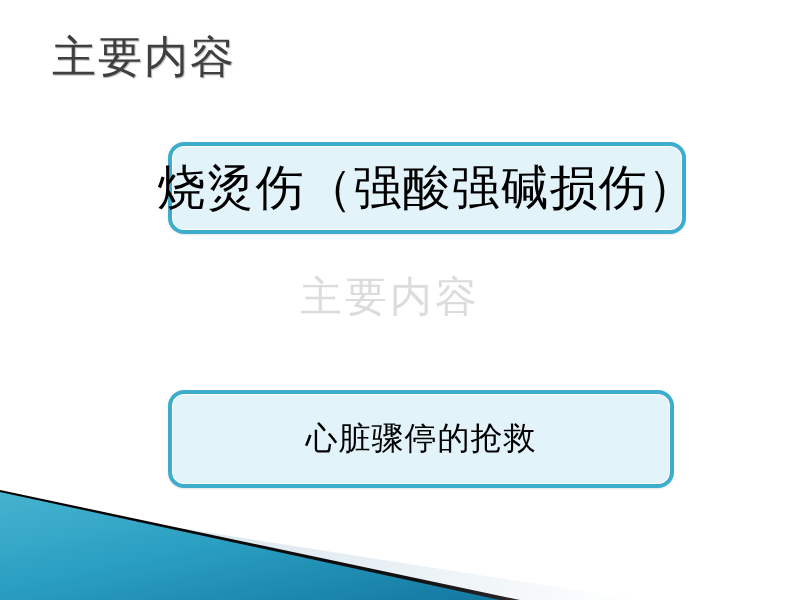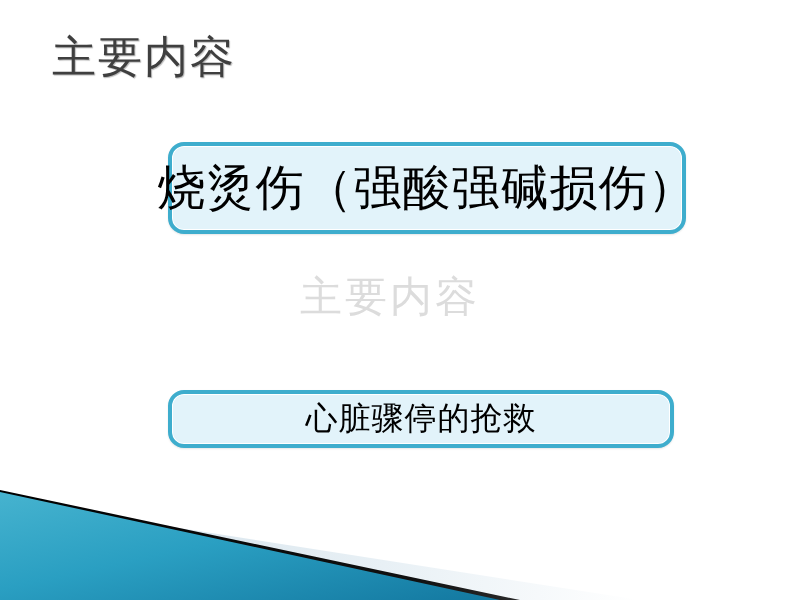--- a/index.html
+++ b/index.html
@@ -79,21 +79,21 @@
     top: 266px;
     width: 514px;
     height: 90px;
   }
   #box-2 .box-label { font-size: 40px; }
 
   #box-3 {
     left: 168px;
     top: 390px;
     width: 506px;
-    height: 58px;
+    height: 98px;
   }
   #box-3 .box-label { font-size: 32px; }
 
   
   .watermark {
     position: absolute;
     left: 300px;
     top: 276px;
     z-index: 1;
     font-size: 42px;

